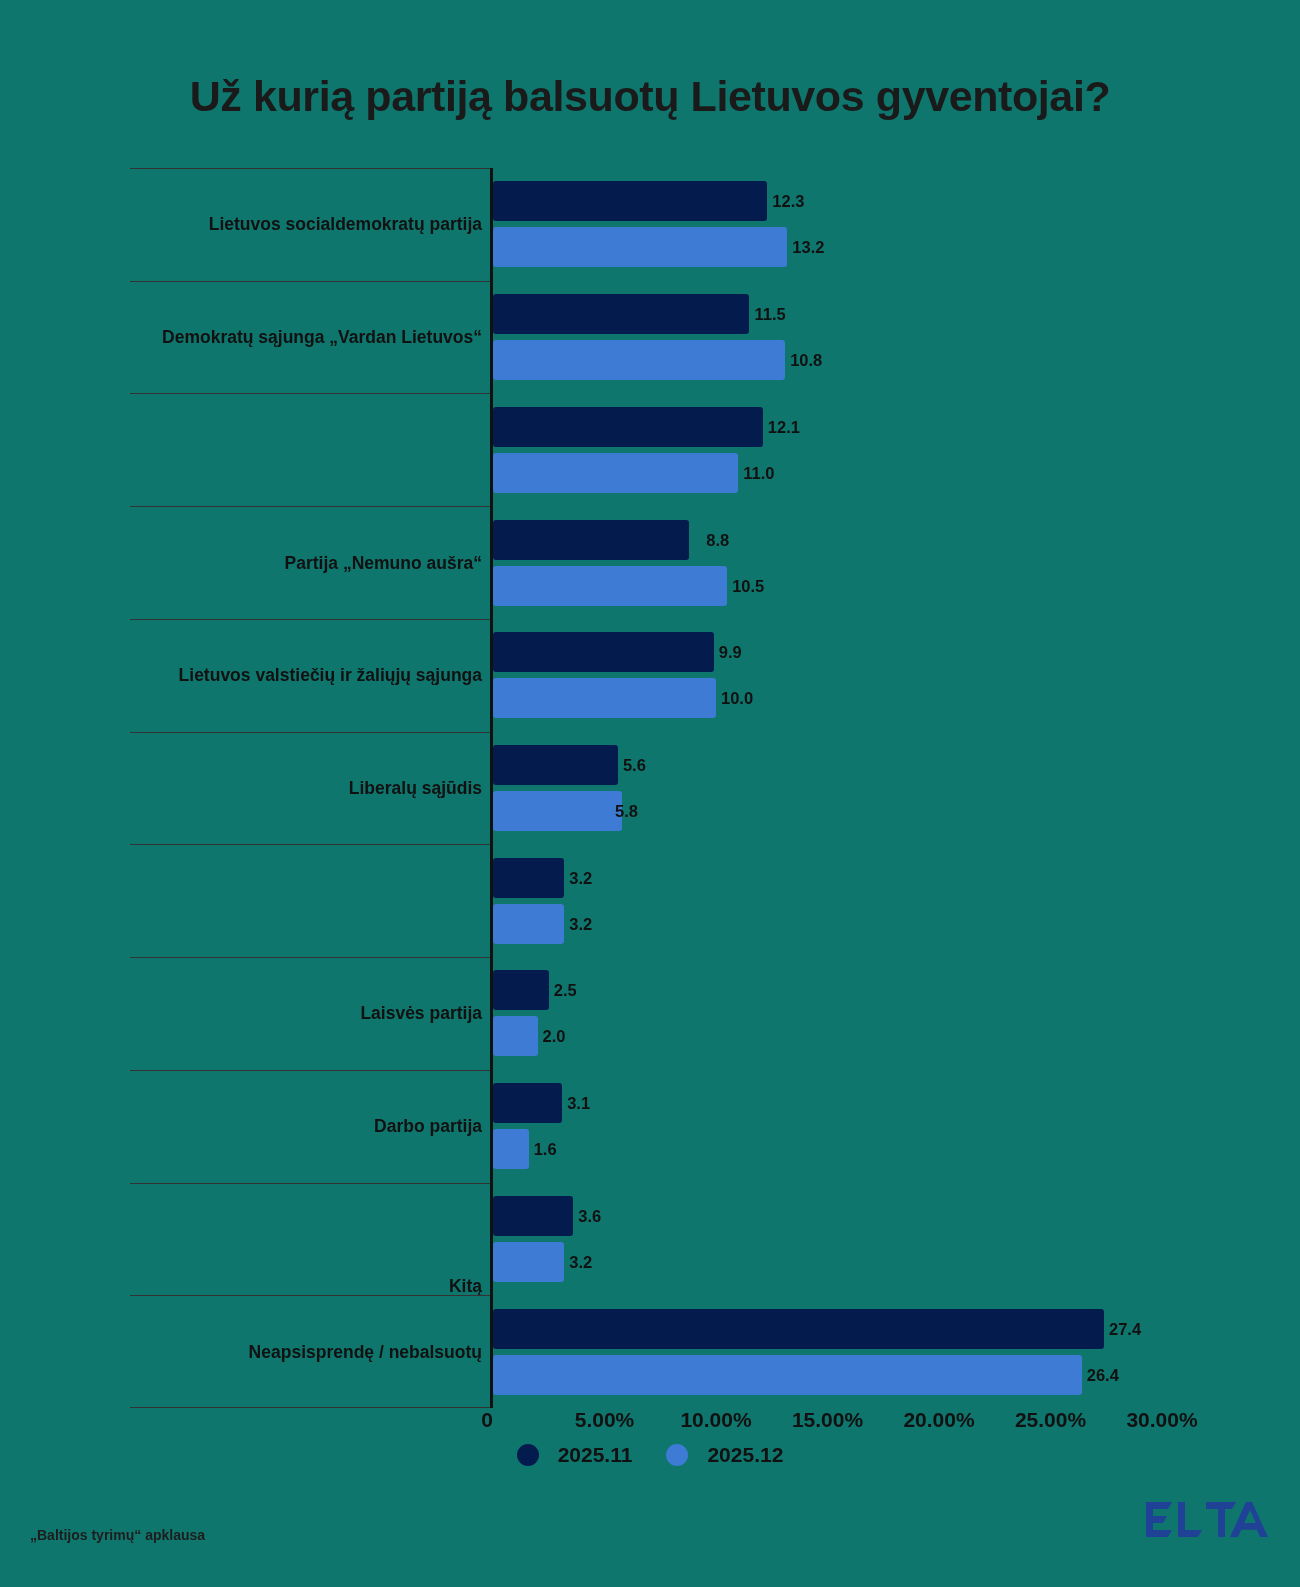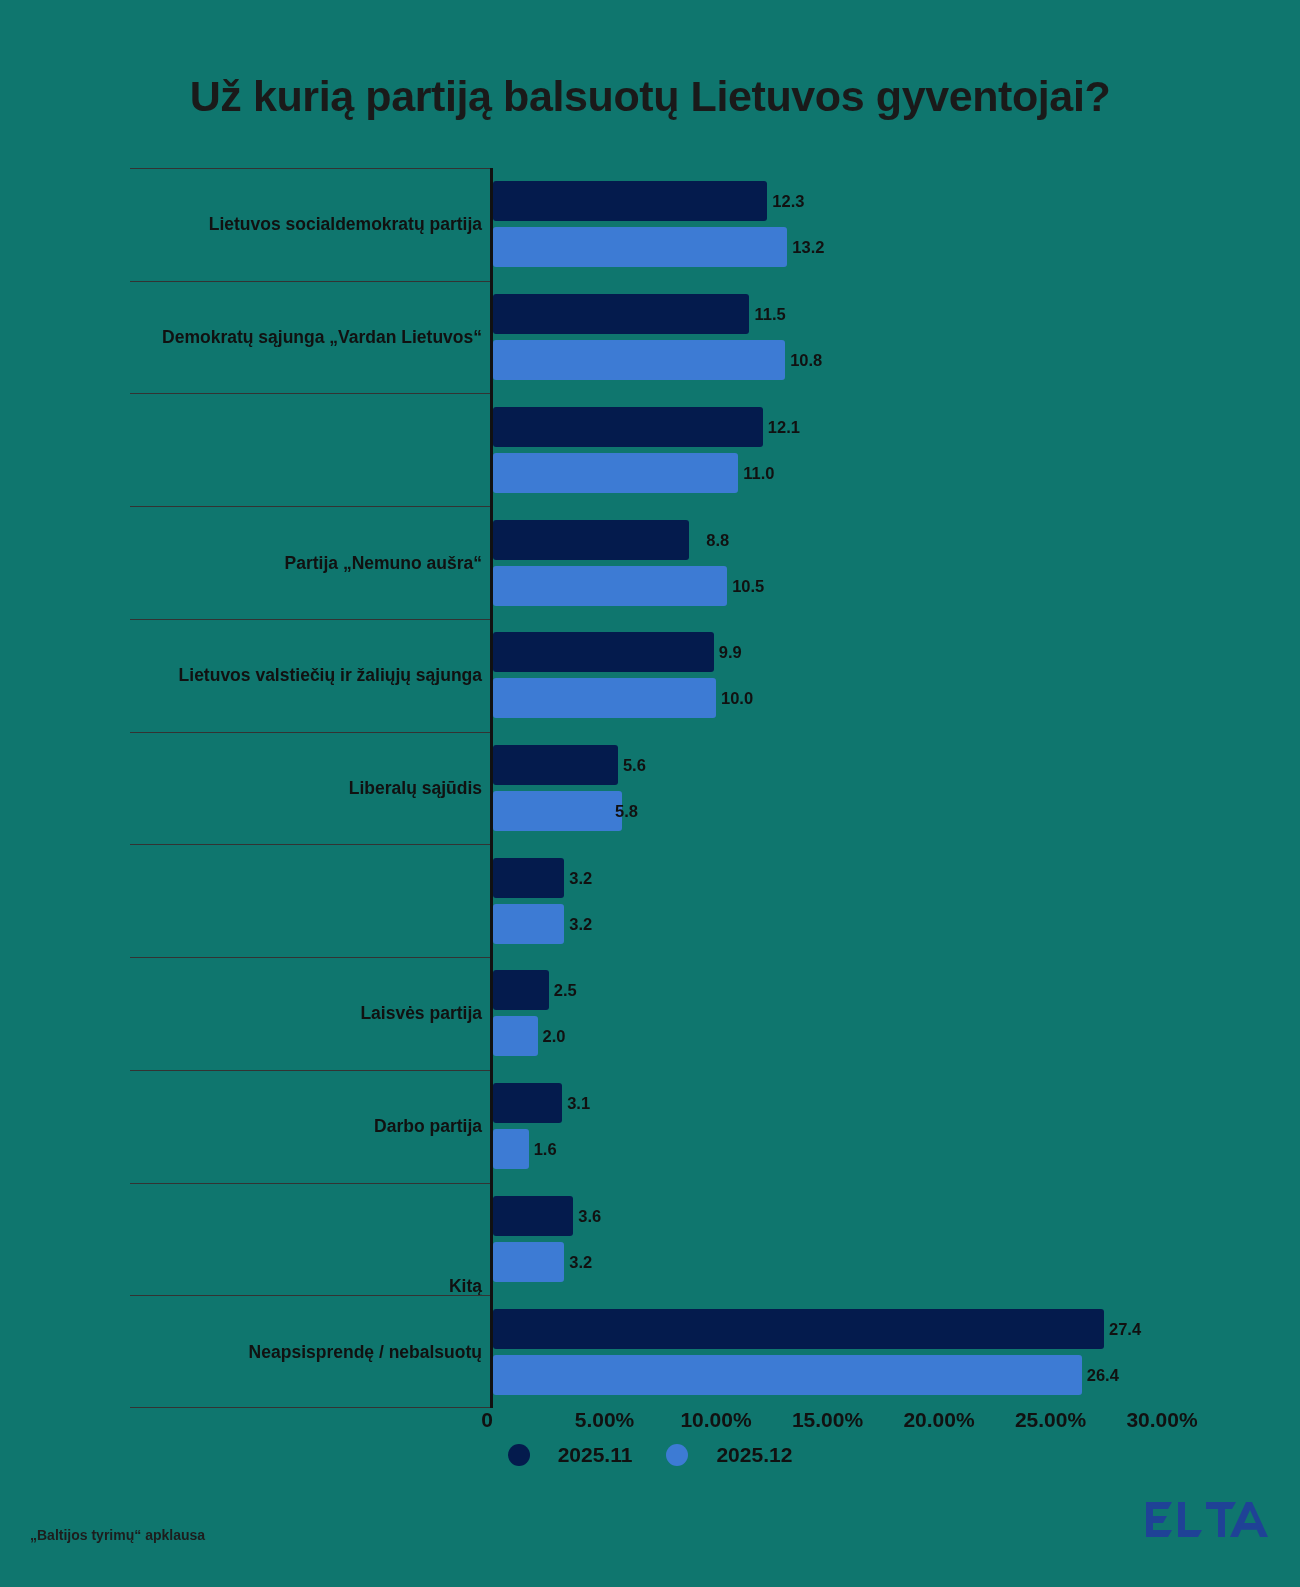--- a/index.html
+++ b/index.html
@@ -90,21 +90,21 @@
 
   
   .legend {
     position: absolute;
     left: 0; top: 1443px; width: 1300px;
     display: flex;
     justify-content: center;
     align-items: center;
     gap: 34px;
   }
-  .legend-item { display: flex; align-items: center; gap: 28px; }
+  .legend-item { display: flex; align-items: center; gap: 19px; }
   .legend-dot { width: 22px; height: 22px; border-radius: 50%; }
   .legend-dot.s1 { background: #041b4d; }
   .legend-dot.s2 { background: #3d7bd4; }
   .legend-label { font-size: 21px; font-weight: bold; color: #111; }
 
   .footnote {
     position: absolute;
     left: 30px; top: 1527px;
     font-size: 14px;
     font-weight: bold;

